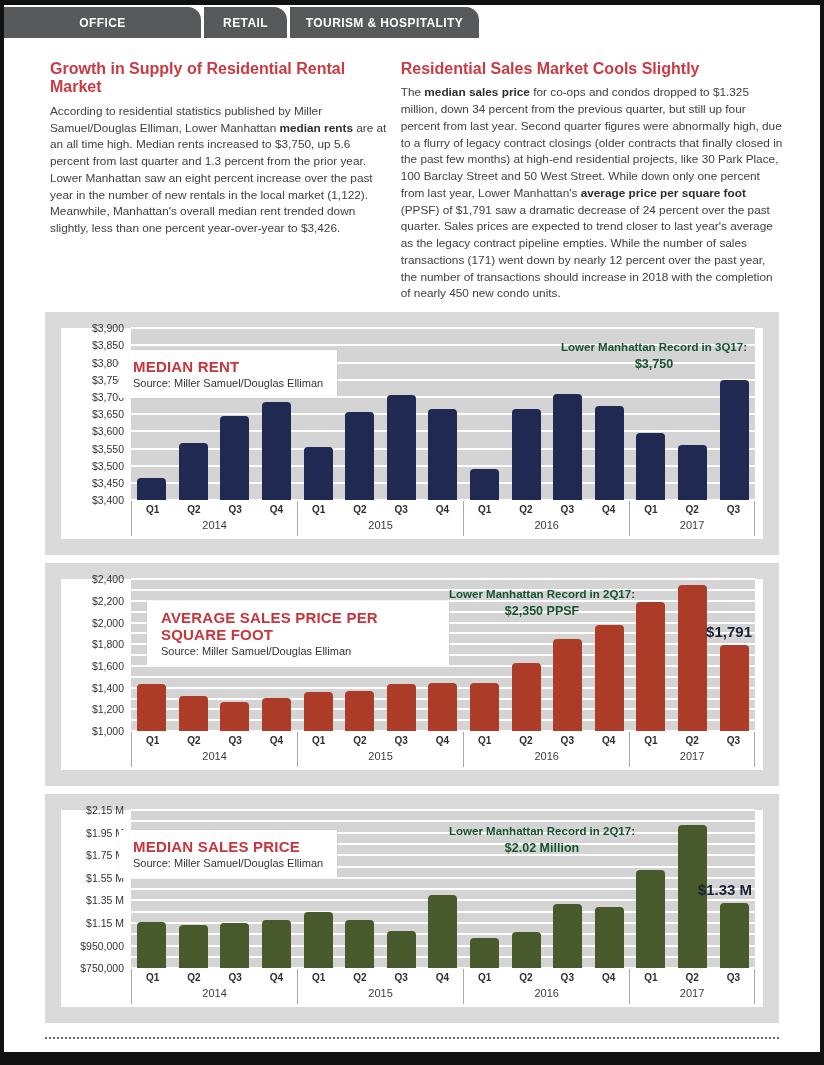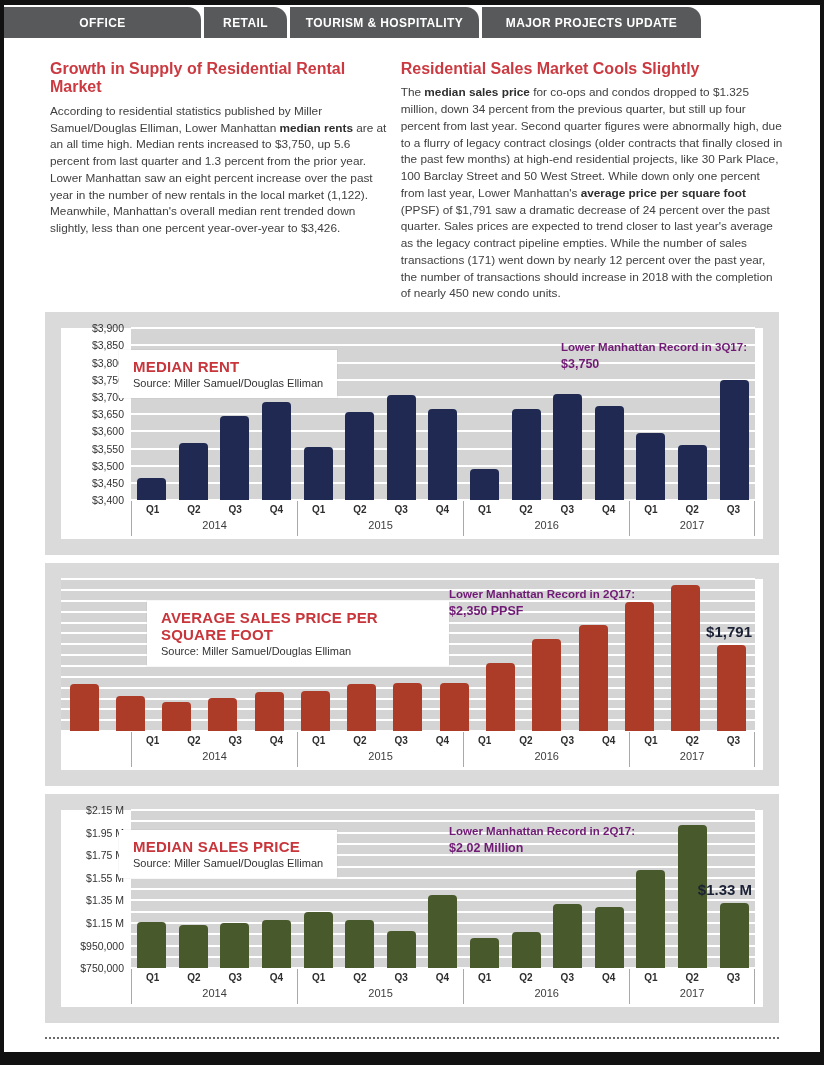--- a/index.html
+++ b/index.html
@@ -50,21 +50,21 @@
   .titlebox{
     position:absolute;z-index:3;background:#fff;padding:8px 14px 9px 14px;
     box-shadow:0 0 0 1px rgba(0,0,0,0.03);
   }
   .titlebox h3{margin:0 0 2px 0;font-size:15px;color:#c8353b;letter-spacing:.2px;}
   .titlebox .src{font-size:11px;color:#333;}
   .c1 .titlebox{left:58px;top:22px;}
   .c2 .titlebox{left:86px;top:14px;width:302px;margin-top:8px;}
   .c3 .titlebox{left:58px;top:20px;}
   .record{
-    position:absolute;z-index:3;text-align:left;color:#701a75;line-height:1.35;
+    position:absolute;z-index:3;text-align:center;color:#14532d;line-height:1.35;
   }
   .record .r1{font-size:11.5px;font-weight:bold;}
   .record .r2{font-size:12.5px;font-weight:bold;}
   .bar-value{
     position:absolute;right:3px;z-index:3;font-size:15px;font-weight:bold;color:#1b2135;text-align:right;
   }
   .axis{display:flex;margin-left:70px;margin-right:8px;padding-bottom:3px;}
   .ygroup{display:flex;flex-direction:column;border-left:1px solid #a9a9a9;}
   .ygroup:last-child{border-right:1px solid #a9a9a9;}
   .qrow{display:flex;height:19px;align-items:center;}
@@ -88,21 +88,20 @@
 </style>
 </head>
 <body>
 
 <div class="page">
 
   <div class="tabbar">
     <div class="tab tab-office">OFFICE</div>
     <div class="tab tab-retail">RETAIL</div>
     <div class="tab tab-tourism">TOURISM &amp; HOSPITALITY</div>
-    <div class="tab tab-major">MAJOR PROJECTS UPDATE</div>
   </div>
 
   <div class="articles">
     <div class="col-left article">
       <h2>Growth in Supply of Residential Rental Market</h2>
       <p><span>According to residential statistics published by Miller Samuel/Douglas Elliman, Lower Manhattan </span><b>median rents</b><span> are at an all time high. Median rents increased to $3,750, up 5.6 percent from last quarter and 1.3 percent from the prior year. Lower Manhattan saw an eight percent increase over the past year in the number of new rentals in the local market (1,122). Meanwhile, Manhattan's overall median rent trended down slightly, less than one percent year-over-year to $3,426.</span></p>
     </div>
     <div class="col-right article">
       <h2>Residential Sales Market Cools Slightly</h2>
       <p><span>The </span><b>median sales price</b><span> for co-ops and condos dropped to $1.325 million, down 34 percent from the previous quarter, but still up four percent from last year. Second quarter figures were abnormally high, due to a flurry of legacy contract closings (older contracts that finally closed in the past few months) at high-end residential projects, like 30 Park Place, 100 Barclay Street and 50 West Street. While down only one percent from last year, Lower Manhattan's </span><b>average price per square foot</b><span> (PPSF) of $1,791 saw a dramatic decrease of 24 percent over the past quarter. Sales prices are expected to trend closer to last year's average as the legacy contract pipeline empties. While the number of sales transactions (171) went down by nearly 12 percent over the past year, the number of transactions should increase in 2018 with the completion of nearly 450 new condo units.</span></p>
@@ -232,20 +231,30 @@
               </div>
               <div class="yearlabel">2017</div>
             </div>
           </div>
       </div>
     </div>
 
     <div class="panel c2">
       <div class="panel-inner">
         <div class="chart-top">
+          <div class="ylabels">
+              <div class="ytick" style="top: 0%;">$2,400</div>
+              <div class="ytick" style="top: 14.2857%;">$2,200</div>
+              <div class="ytick" style="top: 28.5714%;">$2,000</div>
+              <div class="ytick" style="top: 42.8571%;">$1,800</div>
+              <div class="ytick" style="top: 57.1429%;">$1,600</div>
+              <div class="ytick" style="top: 71.4286%;">$1,400</div>
+              <div class="ytick" style="top: 85.7143%;">$1,200</div>
+              <div class="ytick" style="top: 100%;">$1,000</div>
+            </div>
           <div class="plot">
             <div class="record" style="right: 120px; top: 8px;">
               <div class="r1">Lower Manhattan Record in 2Q17:</div>
               <div class="r2">$2,350 PPSF</div>
             </div>
             <div class="gridline" style="top: calc(0% - 1px);"></div>
               <div class="gridline" style="top: calc(7.14286% - 1px);"></div>
               <div class="gridline" style="top: calc(14.2857% - 1px);"></div>
               <div class="gridline" style="top: calc(21.4286% - 1px);"></div>
               <div class="gridline" style="top: calc(28.5714% - 1px);"></div>

